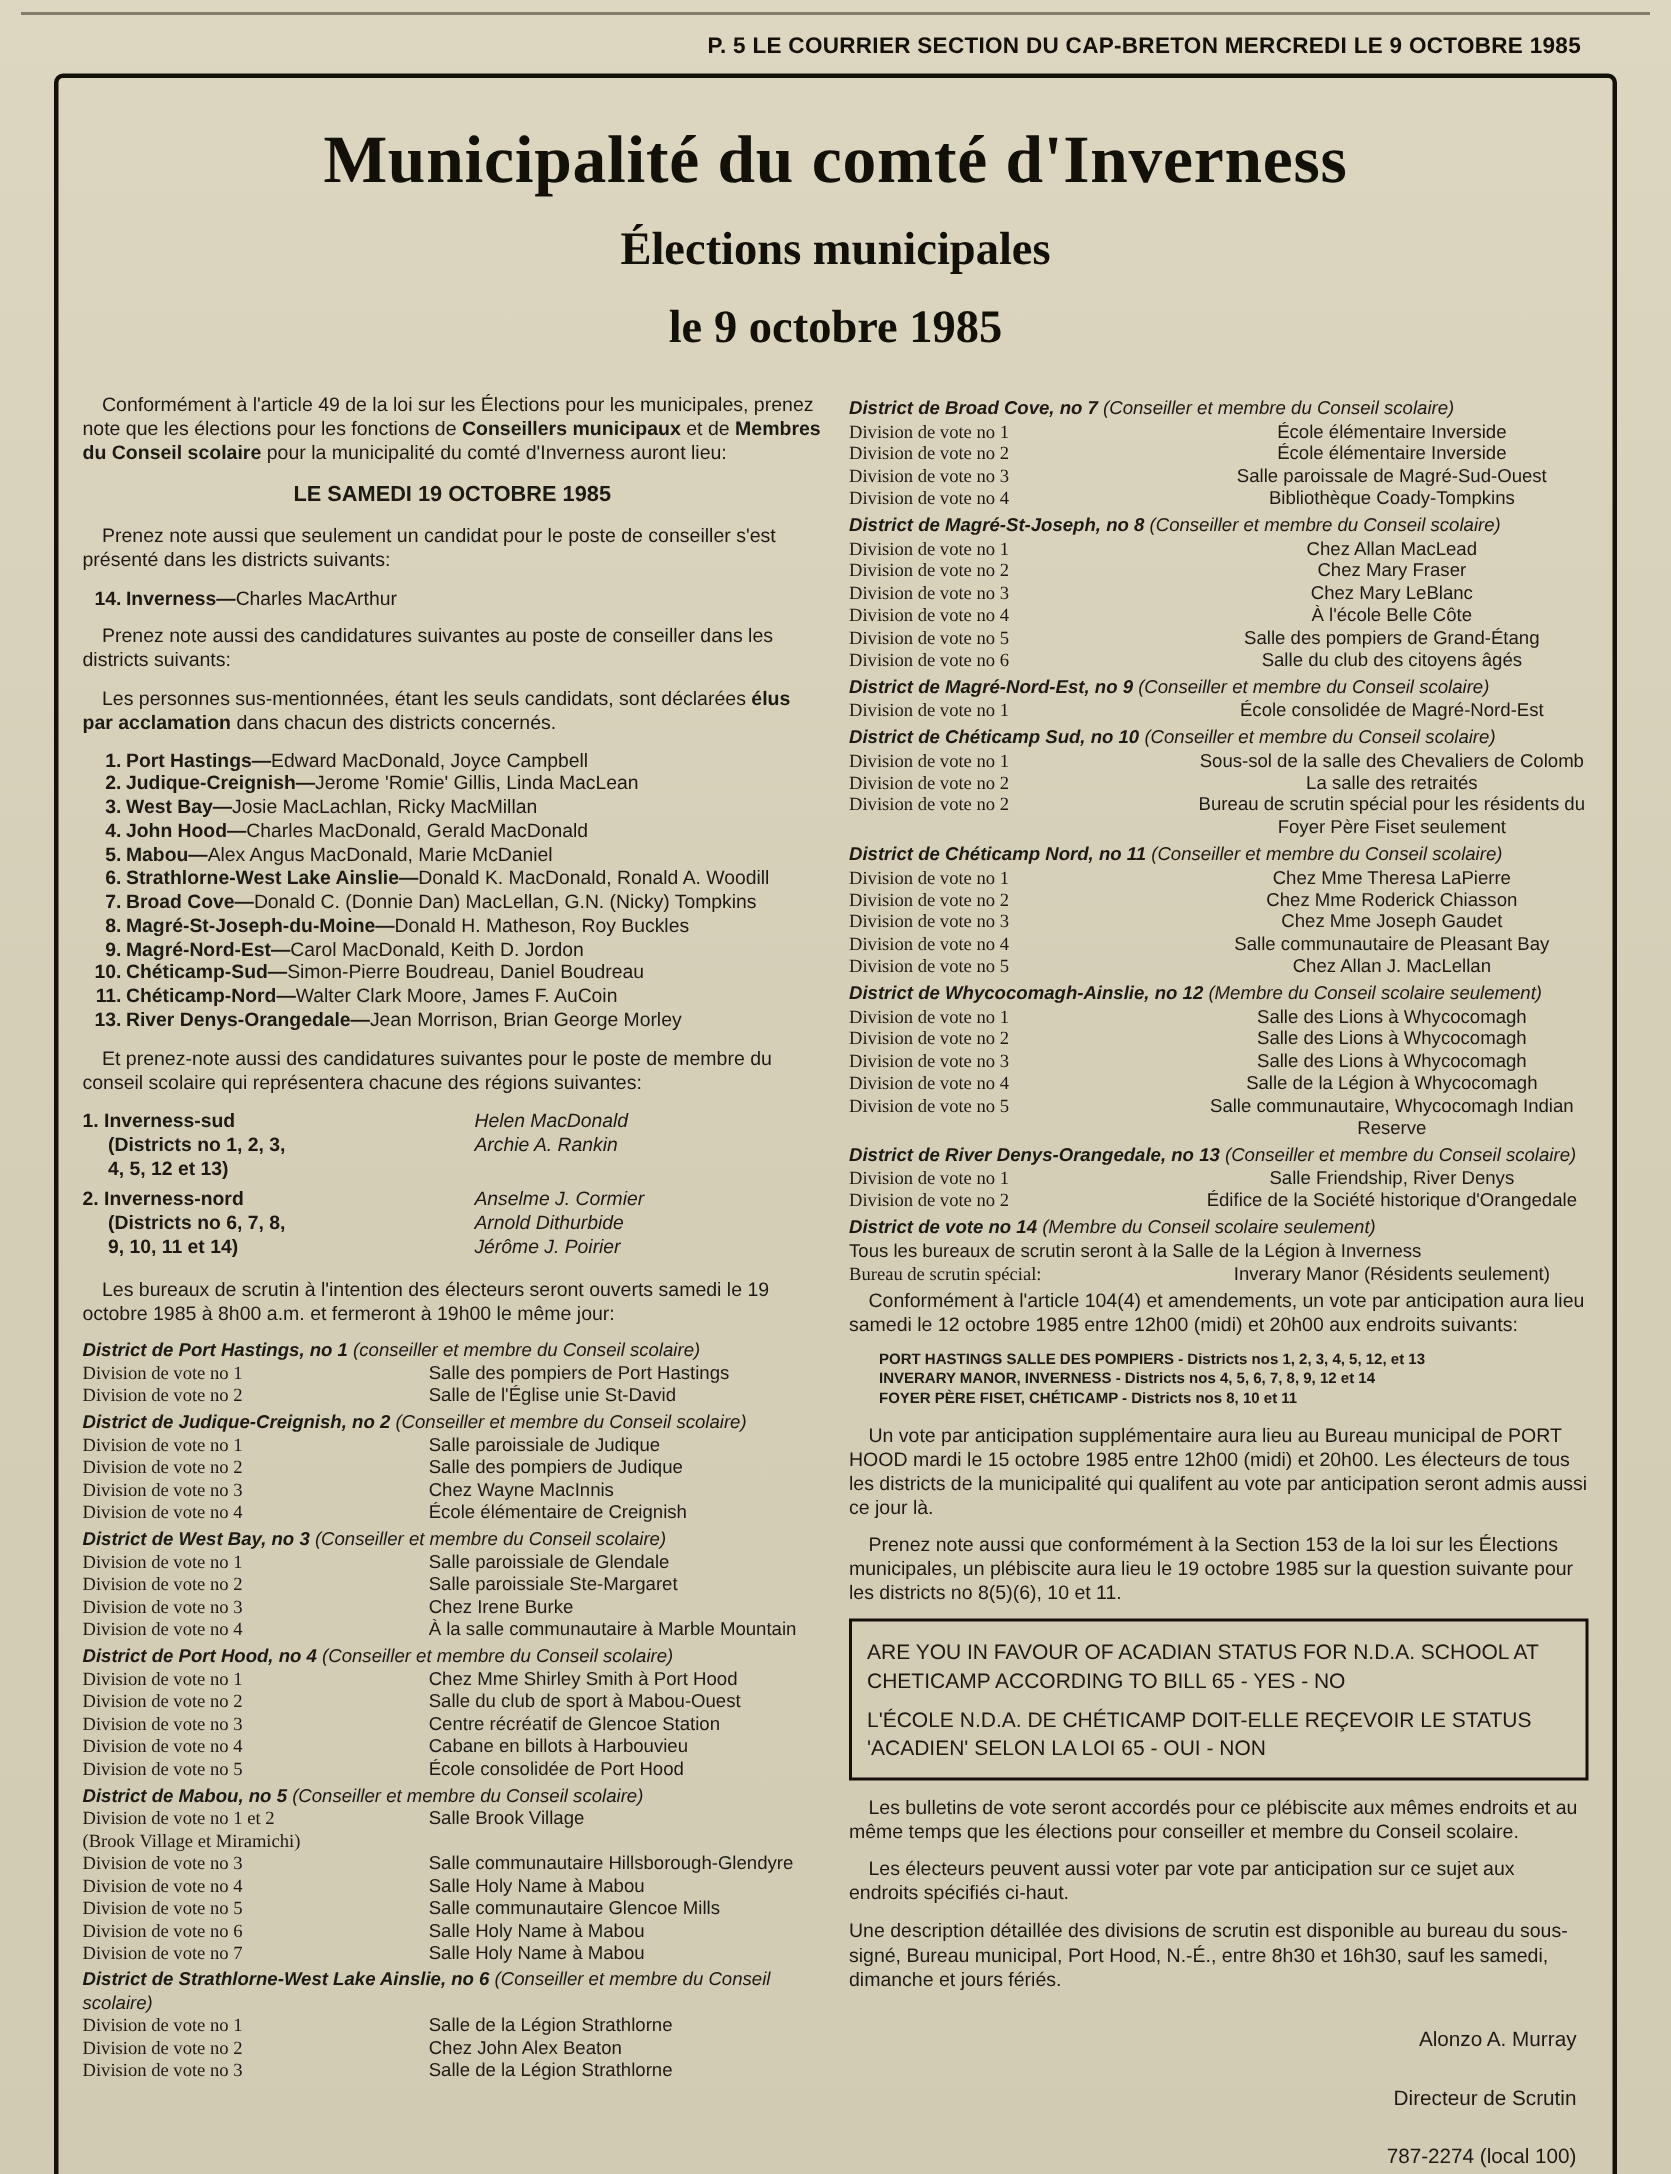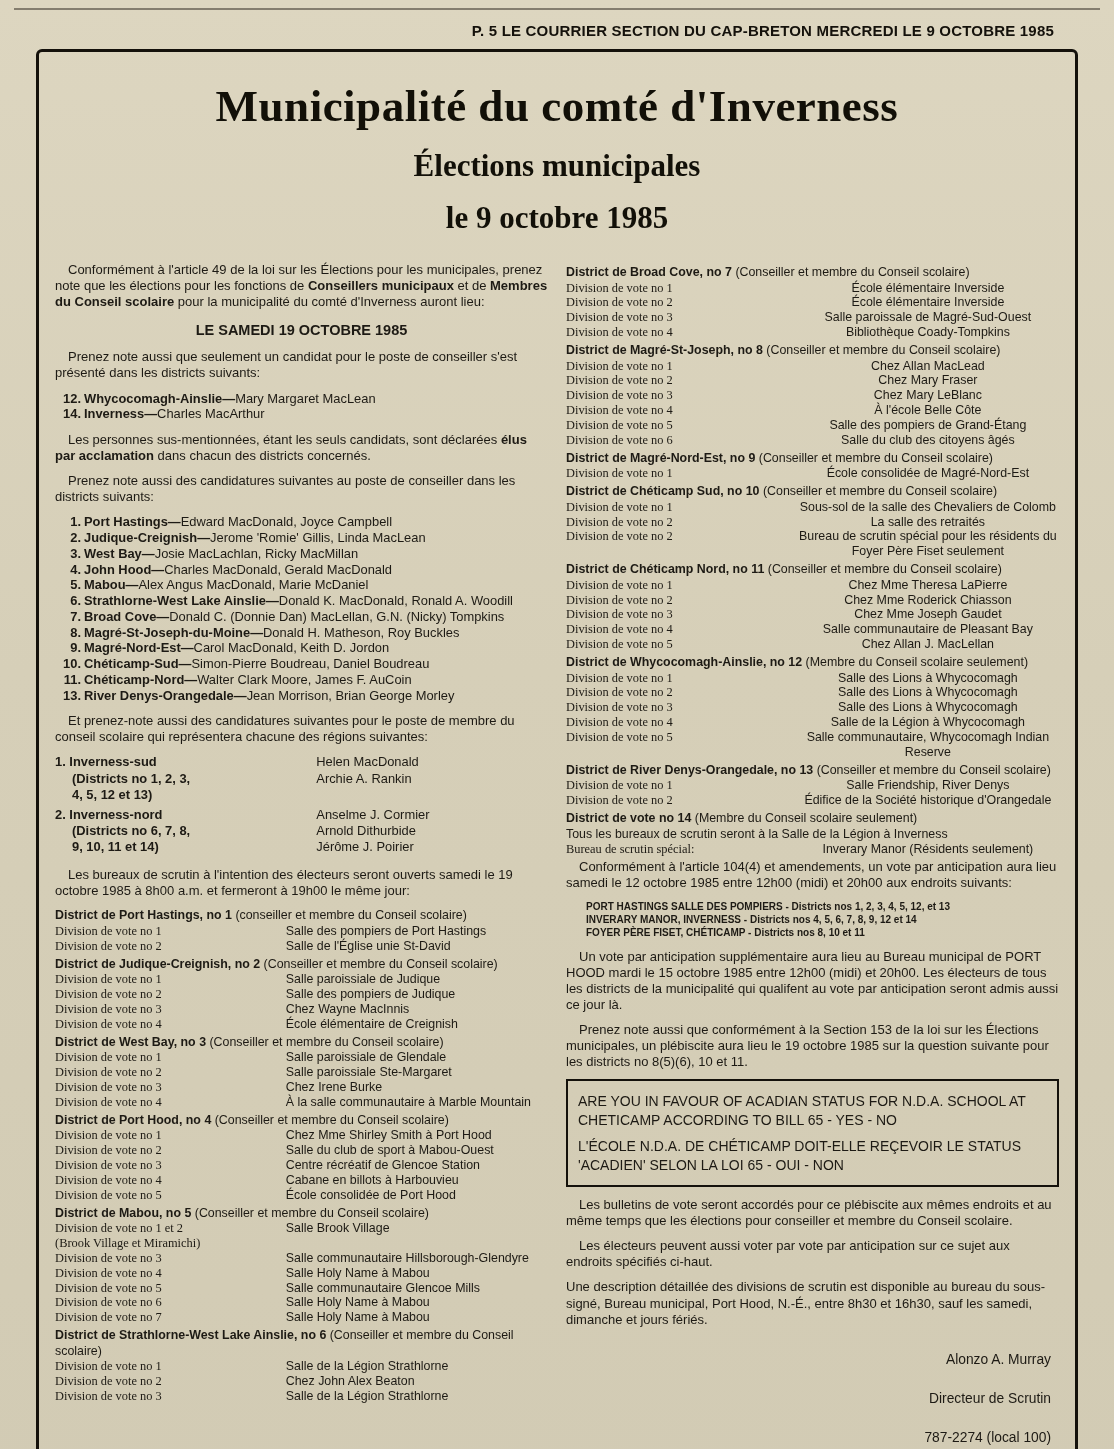--- a/index.html
+++ b/index.html
@@ -58,25 +58,25 @@
   .cand-list { margin: 0 0 10px; }
   .cand-row { display: flex; font-size: 12.9px; line-height: 1.22; }
   .cand-num { flex: 0 0 26px; text-align: right; font-weight: 700; padding-right: 3px; }
   .cand-body { flex: 1; }
 
   .region-list { margin: 2px 0 12px; }
   .region-row { display: flex; font-size: 12.9px; line-height: 1.25; margin-bottom: 4px; }
   .region-left { flex: 0 0 53%; font-weight: 700; }
   .region-line { padding-left: 17px; }
   .region-line.first { padding-left: 0; }
-  .region-names { flex: 1; }
+  .region-names { flex: 1; font-style: italic; }
 
   .district-list { margin-top: 2px; }
   .district { margin-bottom: 2px; }
-  .district-head { font-size: 12.4px; line-height: 1.25; font-weight: 700; margin-top: 3px; }
+  .district-head { font-size: 12.4px; line-height: 1.25; font-weight: 700; margin-top: 3px; font-style: italic; }
   .district-head .note { font-weight: 400; }
   .district-pre { font-size: 12.4px; line-height: 1.22; }
   .div-row { display: flex; font-size: 12.4px; line-height: 1.2; }
   .div-label { flex: 0 0 46%; font-family: Liberation Serif, serif; }
   .div-loc { flex: 1; padding-left: 4px; }
   .loc-center .div-loc { text-align: center; }
 
   .adv-list { margin: 0 0 10px; padding-left: 20px; }
   .adv-line { font-weight: 700; font-size: 10px; line-height: 1.3; }
 
@@ -101,30 +101,26 @@
     <div class="subtitle">le 9 octobre 1985</div>
 
     <div class="cols">
 
       <div class="col">
         <p class="para indent"><span>Conformément à l'article 49 de la loi sur les Élections pour les municipales, prenez note que les élections pour les fonctions de </span><b>Conseillers municipaux</b><span> et de </span><b>Membres du Conseil scolaire</b><span> pour la municipalité du comté d'Inverness auront lieu:</span></p>
         <div class="date-head">LE SAMEDI 19 OCTOBRE 1985</div>
         <p class="para indent">Prenez note aussi que seulement un candidat pour le poste de conseiller s'est présenté dans les districts suivants:</p>
         <div class="cand-list">
             <div class="cand-row">
-              <span class="cand-num">12.</span>
-              <span class="cand-body"><b>Whycocomagh-Ainslie—</b><span>Mary Margaret MacLean</span></span>
-            </div>
-            <div class="cand-row">
               <span class="cand-num">14.</span>
               <span class="cand-body"><b>Inverness—</b><span>Charles MacArthur</span></span>
             </div>
           </div>
+        <p class="para indent">Prenez note aussi des candidatures suivantes au poste de conseiller dans les districts suivants:</p>
         <p class="para indent"><span>Les personnes sus-mentionnées, étant les seuls candidats, sont déclarées </span><b>élus par acclamation</b><span> dans chacun des districts concernés.</span></p>
-        <p class="para indent">Prenez note aussi des candidatures suivantes au poste de conseiller dans les districts suivants:</p>
         <div class="cand-list">
             <div class="cand-row">
               <span class="cand-num">1.</span>
               <span class="cand-body"><b>Port Hastings—</b><span>Edward MacDonald, Joyce Campbell</span></span>
             </div>
             <div class="cand-row">
               <span class="cand-num">2.</span>
               <span class="cand-body"><b>Judique-Creignish—</b><span>Jerome 'Romie' Gillis, Linda MacLean</span></span>
             </div>
             <div class="cand-row">

